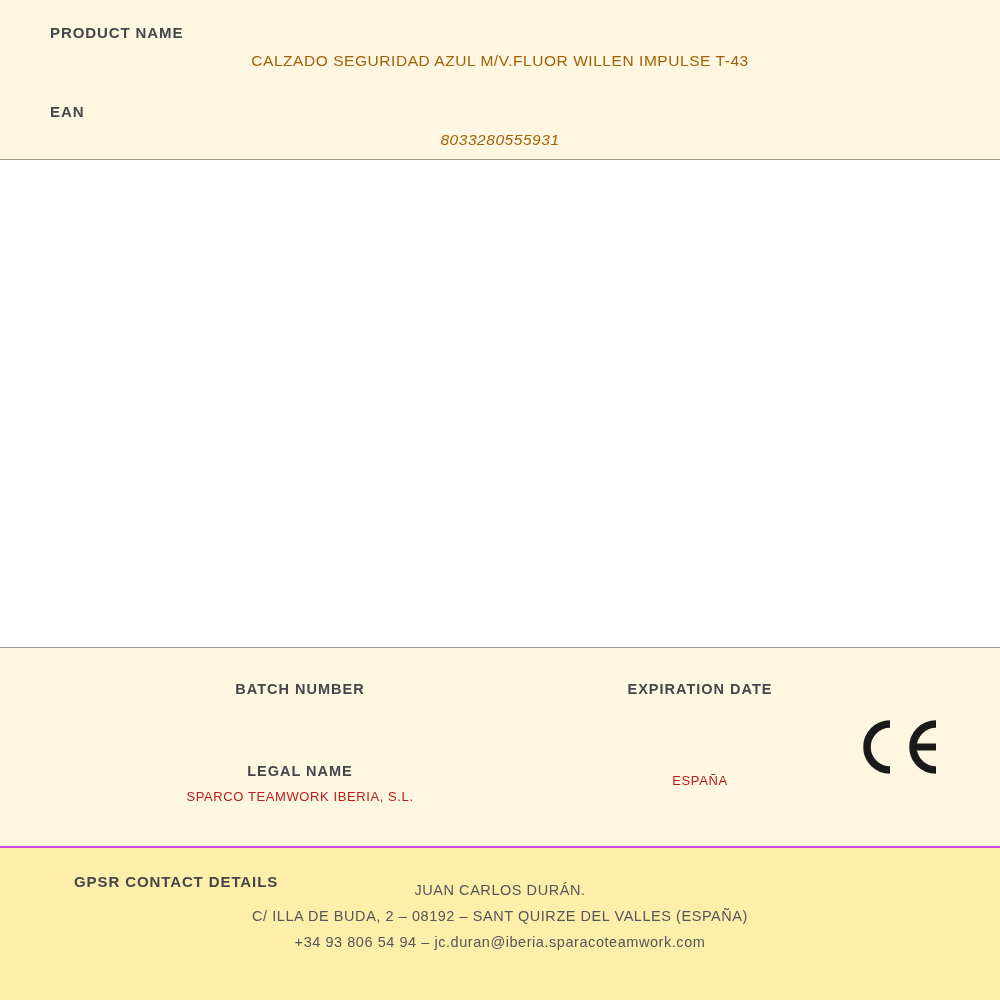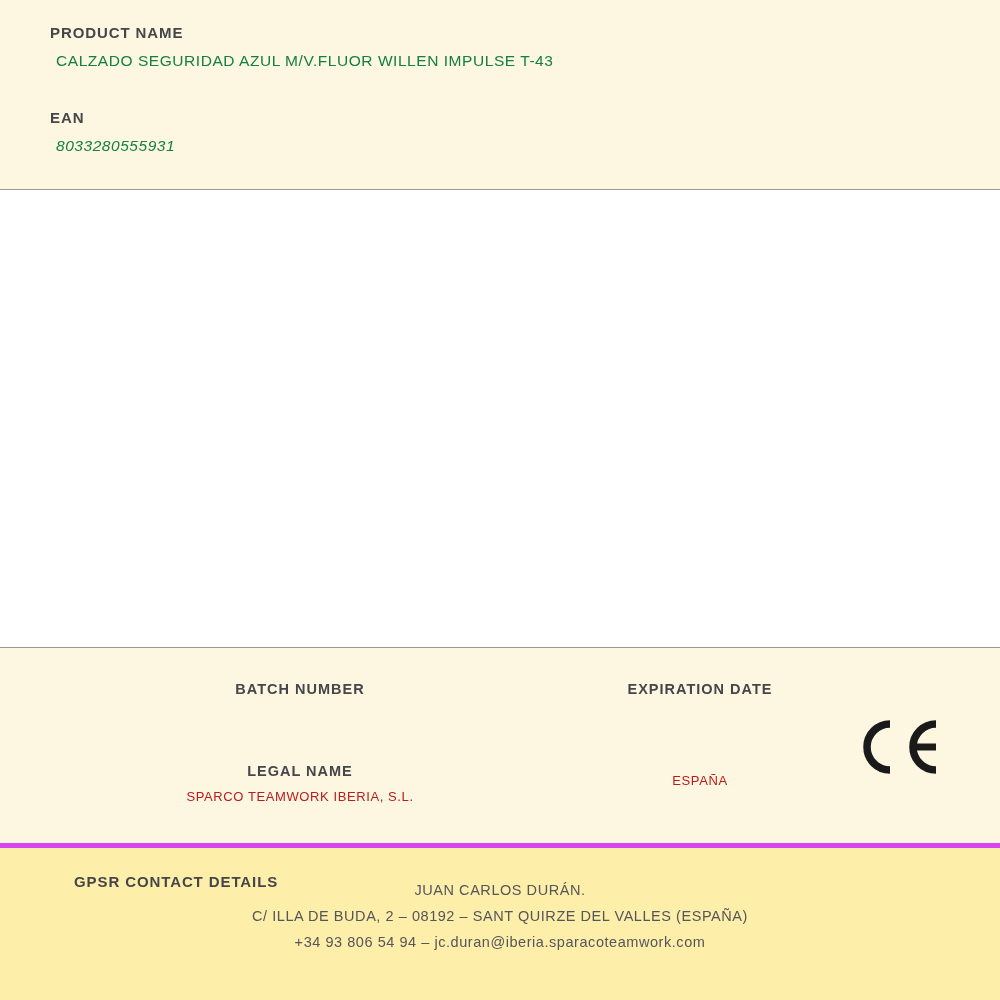--- a/index.html
+++ b/index.html
@@ -22,36 +22,37 @@
     display: flex;
     flex-direction: column;
   }
 
   
   .header {
     background: #fdf6e0;
     padding: 24px 50px 18px 50px;
     border-bottom: 1px solid #9a9a8c;
     box-sizing: border-box;
-    height: 190px;
+    height: 160px;
   }
   .field-label {
     font-size: 15px;
     font-weight: 700;
     letter-spacing: 0.9px;
     color: #45464a;
     margin: 0 0 11px 0;
     text-transform: uppercase;
   }
   .field-value {
     font-size: 15.5px;
     letter-spacing: 0.55px;
-    color: #15803d;
-    margin: 6px;
-    text-transform: uppercase;
+    color: #a16207;
+    margin: 0;
+    text-transform: uppercase;
+    text-align: center;
   }
   .field-value.num {
     text-transform: none;
     font-style: italic;
   }
   .block-gap {
     height: 33px;
   }
 
   
@@ -60,21 +61,21 @@
     flex: 1 1 auto;
     border-bottom: 1px solid #9a9a8c;
     position: relative;
   }
 
   
   .info {
     background: #fdf6e0;
     height: 200px;
     box-sizing: border-box;
-    border-bottom: 5px solid #d946ef;
+    border-bottom: 2px solid #d946ef;
     position: relative;
     padding: 0;
   }
   .info-row {
     display: flex;
     width: 100%;
   }
   .info-cell {
     width: 400px;
     text-align: center;

